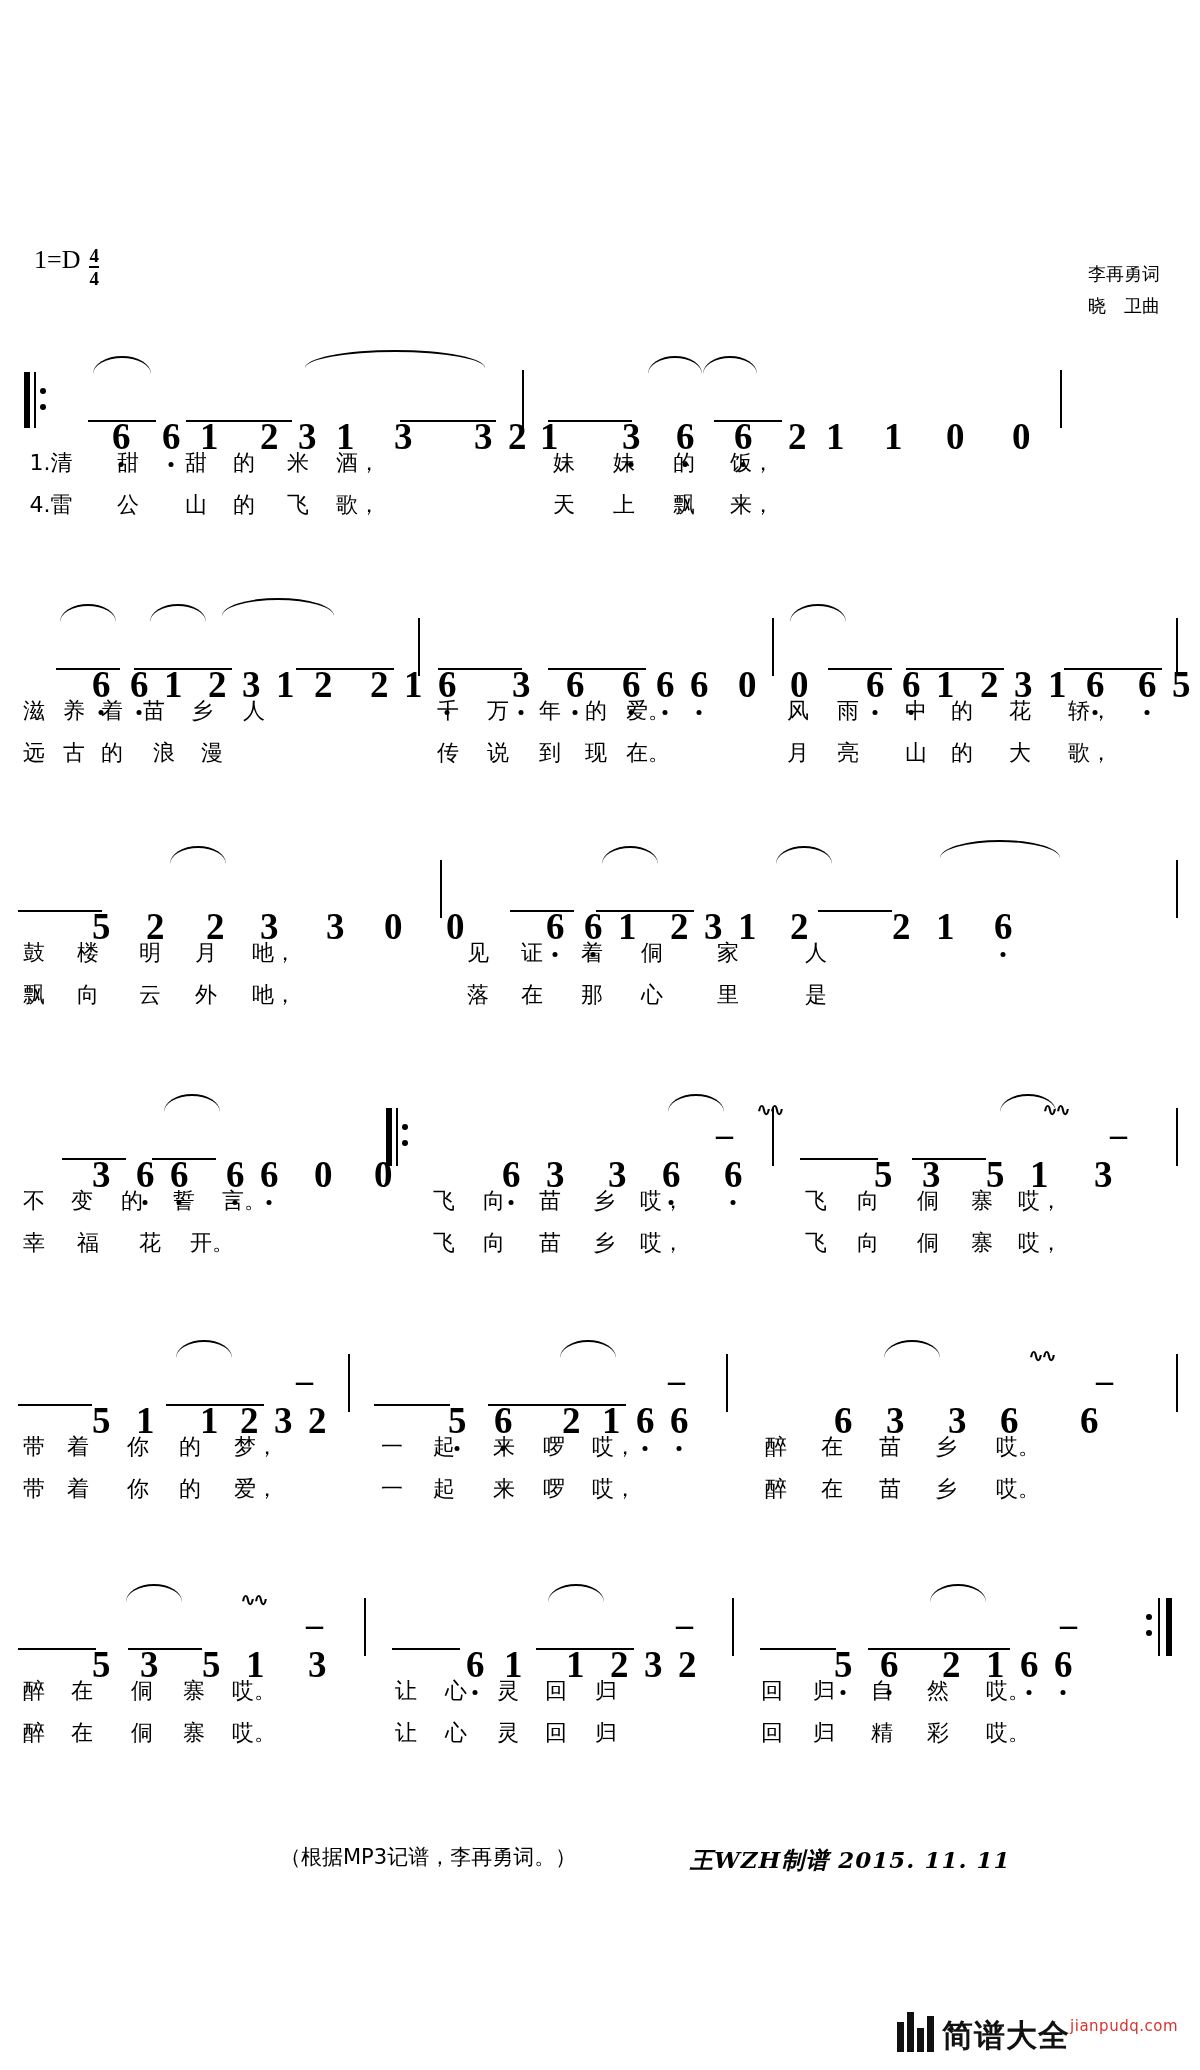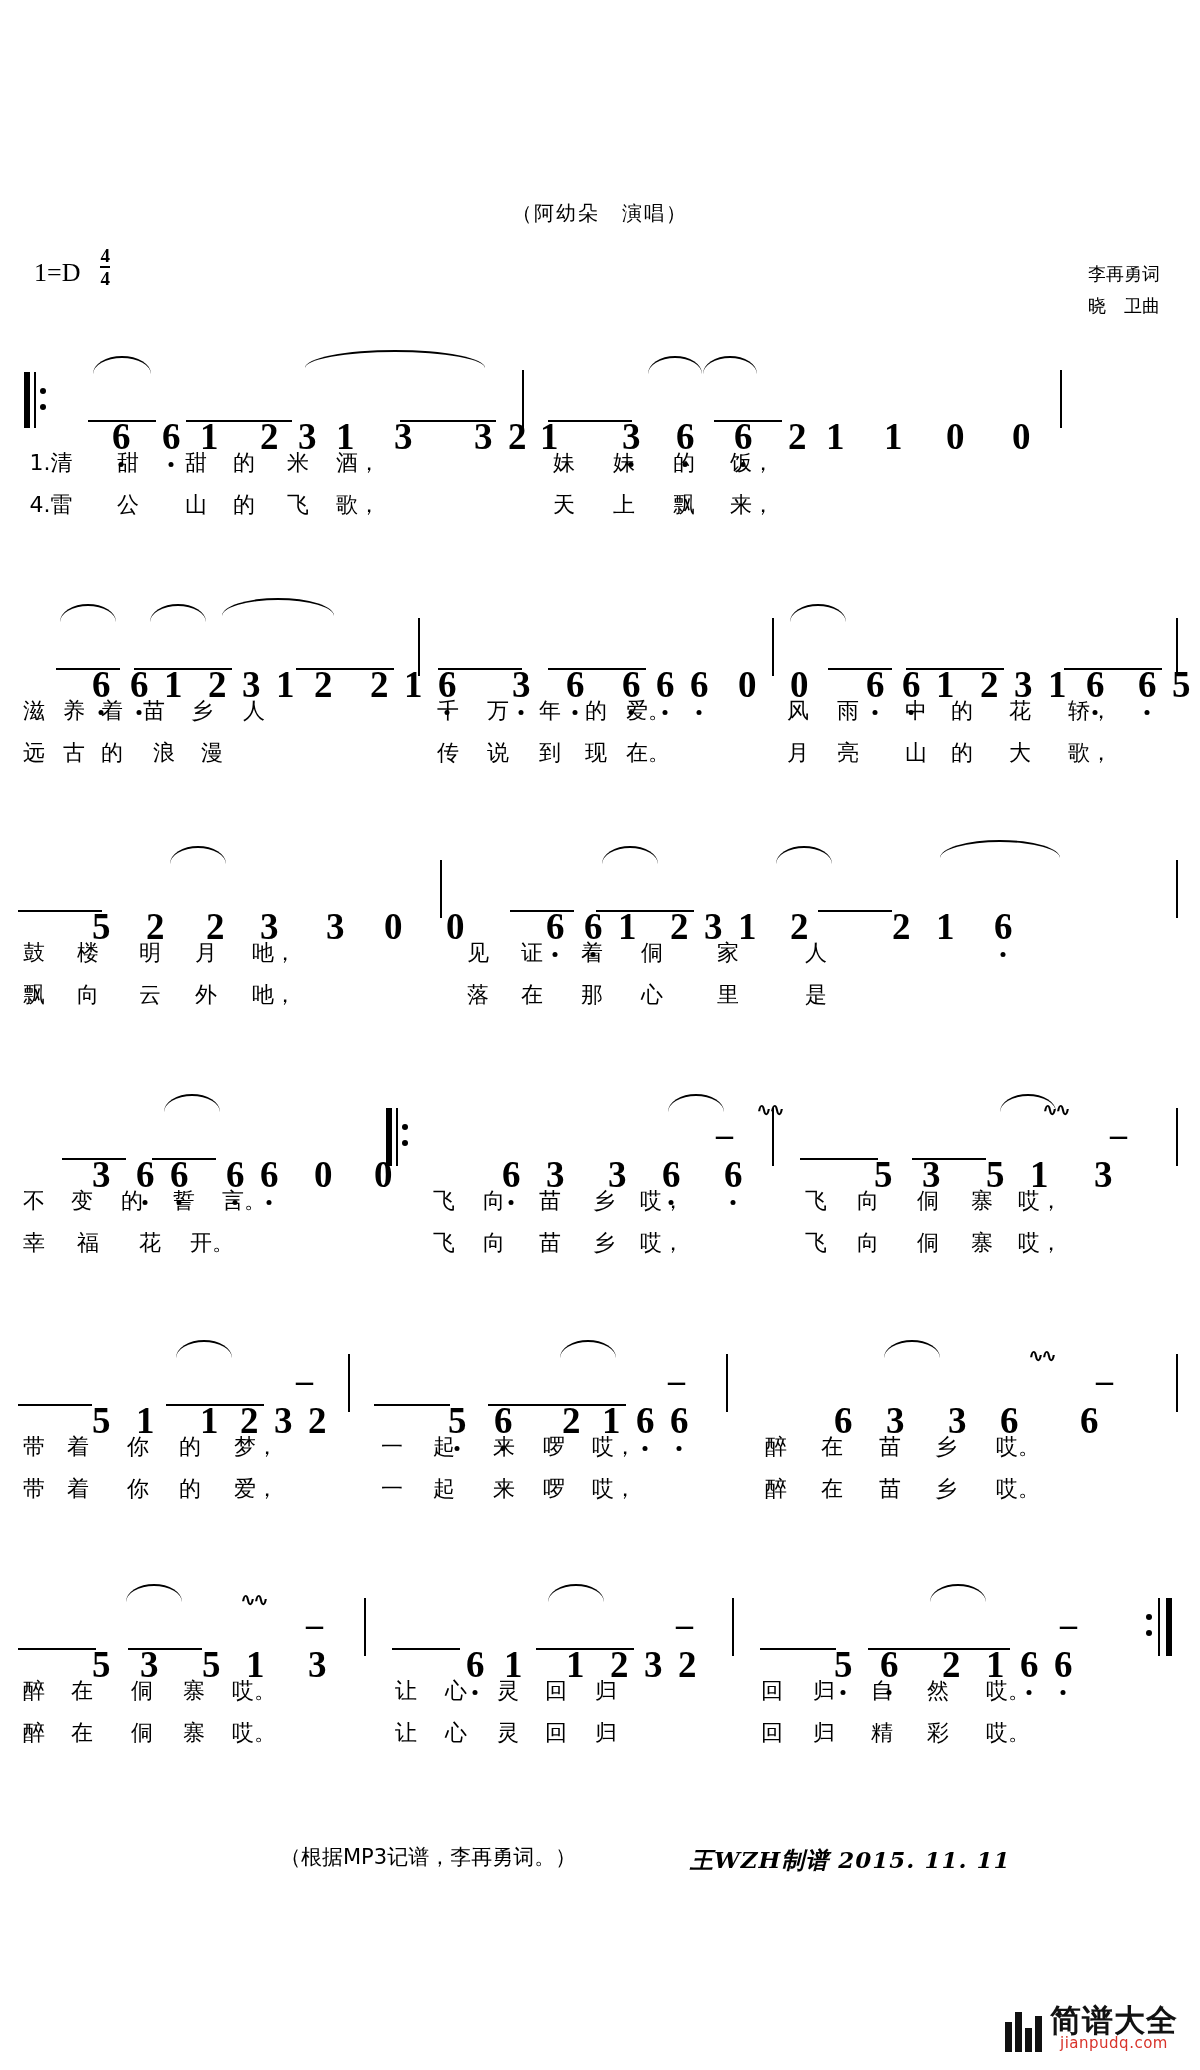--- a/index.html
+++ b/index.html
@@ -43,22 +43,22 @@
     font-size: 20px;
     letter-spacing: 2px;
   }
   .keysig {
     position: absolute;
     top: 245px;
     left: 34px;
     font-size: 26px;
     font-family: "Liberation Serif", serif;
     display: flex;
-    align-items: flex-end;
-    gap: 20px;
+    align-items: flex-start;
+    gap: 9px;
   }
   .keysig .meter {
     display: inline-block;
     text-align: center;
     font-size: 19px;
     line-height: 1.05;
     font-weight: bold;
     position: relative;
     top: 1px;
   }
@@ -221,21 +221,21 @@
     display: block;
     width: 7px;
     background: #111;
   }
   .logo .bars i:nth-child(1) { height: 30px; }
   .logo .bars i:nth-child(2) { height: 40px; }
   .logo .bars i:nth-child(3) { height: 24px; }
   .logo .bars i:nth-child(4) { height: 36px; }
   .logo .txt {
     display: flex;
-    flex-direction: column;
+    flex-direction: row;
     line-height: 1.05;
     text-align: center;
   }
   .logo .txt .cn {
     font-family: "DejaVu Sans", sans-serif;
     font-size: 31px;
     font-weight: bold;
     color: #111;
     letter-spacing: 1px;
   }
@@ -244,21 +244,20 @@
     font-size: 15px;
     color: #d8332a;
     letter-spacing: 0.5px;
   }
 </style>
 </head>
 <body>
 
 <div class="sheet">
 
-  <div class="subtitle">（阿幼朵　演唱）</div>
 
   <div class="keysig">
     <span>1=D</span>
     <span class="meter">
       <span class="num">4</span>
       <span class="den">4</span>
     </span>
   </div>
 
   <div class="credits">

